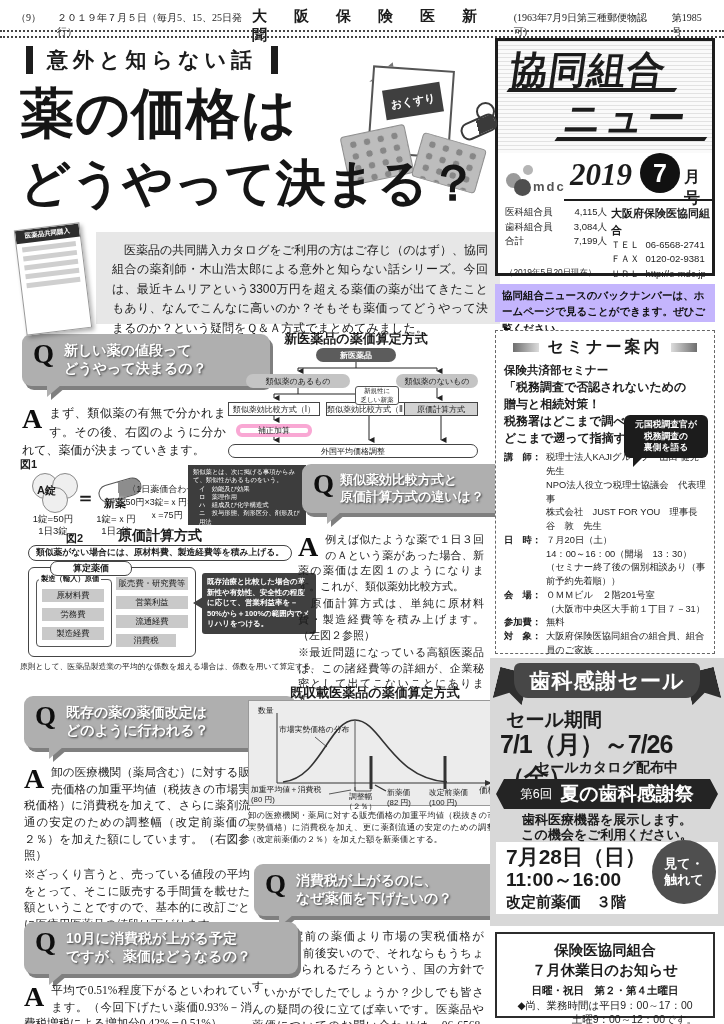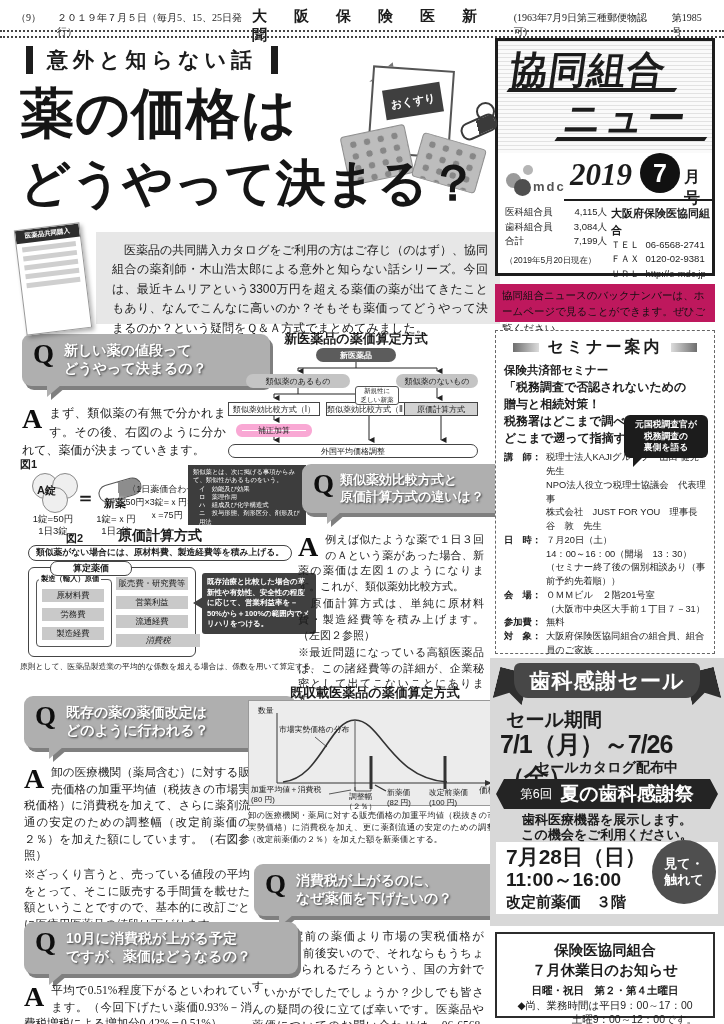--- a/index.html
+++ b/index.html
@@ -55,21 +55,21 @@
   .flow .ft{position:absolute;top:0;left:0;width:100%;text-align:center;font-size:13px;font-weight:bold;}
   .fb{position:absolute;font-size:8px;display:flex;align-items:center;justify-content:center;text-align:center;box-sizing:border-box;}
   .f-root{left:88px;top:18px;width:80px;height:14px;background:#5c5c5c;color:#fff;border-radius:7px;font-weight:bold;}
   .f-yes{left:18px;top:44px;width:104px;height:14px;background:#c4c4c4;border-radius:7px;}
   .f-no{left:168px;top:44px;width:82px;height:14px;background:#c4c4c4;border-radius:7px;}
   .f-note{left:127px;top:56px;width:44px;height:19px;background:#fff;border:1px solid #555;border-radius:3px;
           font-size:6.5px;line-height:1.25;flex-direction:column;z-index:2;}
   .f-m1{left:0;top:72px;width:92px;height:14px;background:#fff;border:1px solid #444;}
   .f-m2{left:98px;top:72px;width:86px;height:14px;background:#fff;border:1px solid #444;}
   .f-m3{left:176px;top:72px;width:74px;height:14px;background:#d2d2d2;border:1px solid #444;}
-  .f-ho{left:8px;top:94px;width:76px;height:13px;background:#fff;border:6px solid #f9a8d4;border-radius:6px;}
+  .f-ho{left:8px;top:94px;width:76px;height:13px;background:#fff;border:4px solid #f9a8d4;border-radius:6px;}
   .f-fo{left:0;top:114px;width:250px;height:14px;background:#fff;border:1px solid #444;border-radius:7px;}
   
   .fig1{position:absolute;left:0;top:417px;width:302px;height:108px;}
   .figlabel{font-size:11px;font-weight:bold;}
   .pillc{position:absolute;width:24px;height:24px;border-radius:50%;border:1.5px solid #8a8a8a;background:#efefef;}
   .f1-eq{position:absolute;left:56px;top:28px;font-size:19px;font-weight:bold;}
   .f1-capsule{position:absolute;left:78px;top:24px;width:42px;height:16px;border-radius:9px;border:1.5px solid #555;
               background:linear-gradient(100deg,#fff 46%,#8d8d8d 46%);transform:rotate(-16deg);}
   .f1-note{position:absolute;font-size:9.5px;line-height:1.3;text-align:center;}
   .f1-calc{position:absolute;left:104px;top:26px;width:84px;font-size:9px;line-height:1.45;text-align:center;}
@@ -114,26 +114,26 @@
   .mdc .c3{left:17px;top:0;width:10px;height:10px;background:#b5b5b5;}
   .mdctext{position:absolute;left:27px;top:14px;font-size:13px;font-weight:bold;letter-spacing:2px;color:#555;}
   .year{position:absolute;left:72px;top:4px;font-size:31px;font-family:"Liberation Serif",serif;font-style:italic;font-weight:bold;}
   .mcircle{position:absolute;left:142px;top:0;width:40px;height:40px;border-radius:50%;background:#111;color:#fff;
            font-size:25px;font-weight:bold;display:flex;align-items:center;justify-content:center;}
   .gou{position:absolute;left:186px;top:14px;font-size:16px;font-weight:bold;}
   .mline{position:absolute;left:66px;top:46px;width:148px;height:2px;background:#1d1d1d;}
   .statarea{position:absolute;left:0;top:164px;width:100%;display:flex;font-size:9.5px;}
   .statL{width:102px;padding-left:7px;}
   .statrow{display:flex;justify-content:space-between;line-height:1.55;}
-  .asof{font-size:8.4px;margin-top:6px;}
+  .asof{font-size:8.4px;margin-top:18px;}
   .statR{flex:1;padding-left:4px;}
   .org{font-size:11px;font-weight:bold;line-height:1.5;}
   .crow{display:flex;gap:6px;line-height:1.5;font-size:9.5px;}
-  .backbox{position:absolute;left:5px;top:248px;width:220px;height:38px;background:#be185d;color:#101010;
-           font-weight:normal;font-size:10.5px;line-height:1.55;padding:3px 7px;box-sizing:border-box;}
+  .backbox{position:absolute;left:5px;top:248px;width:220px;height:38px;background:#c4b5fd;color:#101010;
+           font-weight:bold;font-size:10.5px;line-height:1.55;padding:3px 7px;box-sizing:border-box;}
   
   .seminar{position:absolute;left:5px;top:294px;width:220px;height:324px;border:1.5px dashed #666;background:#fff;
            padding:6px 8px;box-sizing:border-box;}
   .sem-title{display:flex;align-items:center;justify-content:center;gap:8px;margin-bottom:4px;}
   .sem-title .bar{width:26px;height:9px;background:linear-gradient(90deg,#6e6e6e,#dcdcdc);}
   .sem-title .tt{font-size:16px;font-weight:bold;font-family:"Liberation Serif",serif;letter-spacing:3px;}
   .sem-dept{font-size:11.5px;font-weight:bold;line-height:1.5;}
   .sem-head{font-size:12px;font-weight:bold;line-height:1.42;}
   .sem-bubble{position:absolute;right:6px;top:84px;width:80px;background:#1c1c1c;color:#fff;border-radius:6px;
               padding:4px 2px;font-size:8.8px;font-weight:bold;text-align:center;line-height:1.32;}
@@ -306,21 +306,21 @@
       <div class="f2outer"></div>
       <div class="f2grp">
         <div class="gl">製造（輸入）原価</div>
       </div>
       <div class="f2item" style="left:22px;top:62px;width:62px;">原材料費</div>
       <div class="f2item" style="left:22px;top:81px;width:62px;">労務費</div>
       <div class="f2item" style="left:22px;top:100px;width:62px;">製造経費</div>
       <div class="f2item" style="left:96px;top:50px;width:72px;">販売費・研究費等</div>
       <div class="f2item" style="left:96px;top:69px;width:72px;">営業利益</div>
       <div class="f2item" style="left:96px;top:88px;width:72px;">流通経費</div>
-      <div class="f2item" style="left:96px;top:107px;width:84px;font-style:italic;">消費税</div>
+      <div class="f2item" style="left:96px;top:107px;width:60px;">消費税</div>
       <div class="f2bubble">既存治療と比較した場合の革新性や有効性、安全性の程度に応じて、営業利益率を－50%から＋100%の範囲内でメリハリをつける。</div>
       <div class="f2note">原則として、医薬品製造業の平均的な係数を超える場合は、係数を用いて算定する。</div>
     </div>
 
     <div class="qb small" style="top:424px;left:282px;width:182px;padding-left:38px;">
       <span class="q">Q</span>
       <div class="qt">
         <div>類似薬効比較方式と</div>
         <div>原価計算方式の違いは？</div>
       </div>

